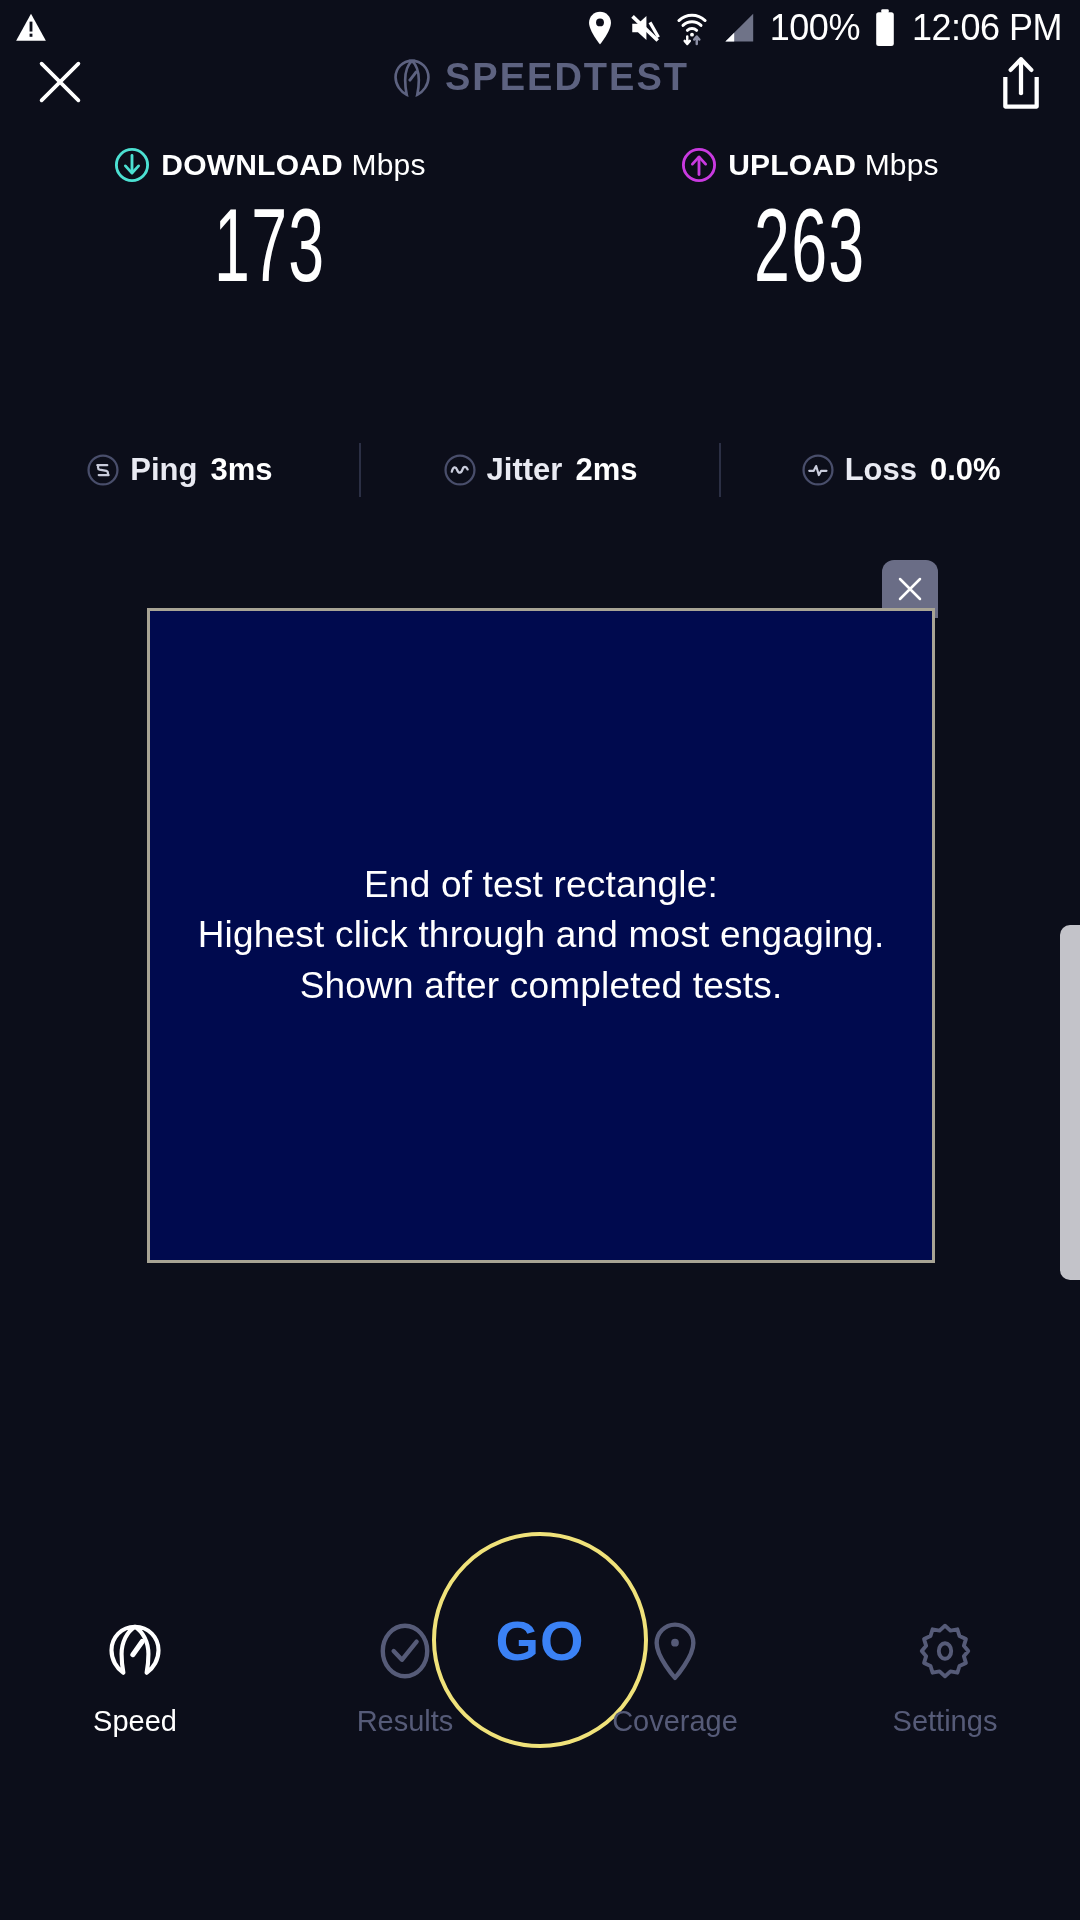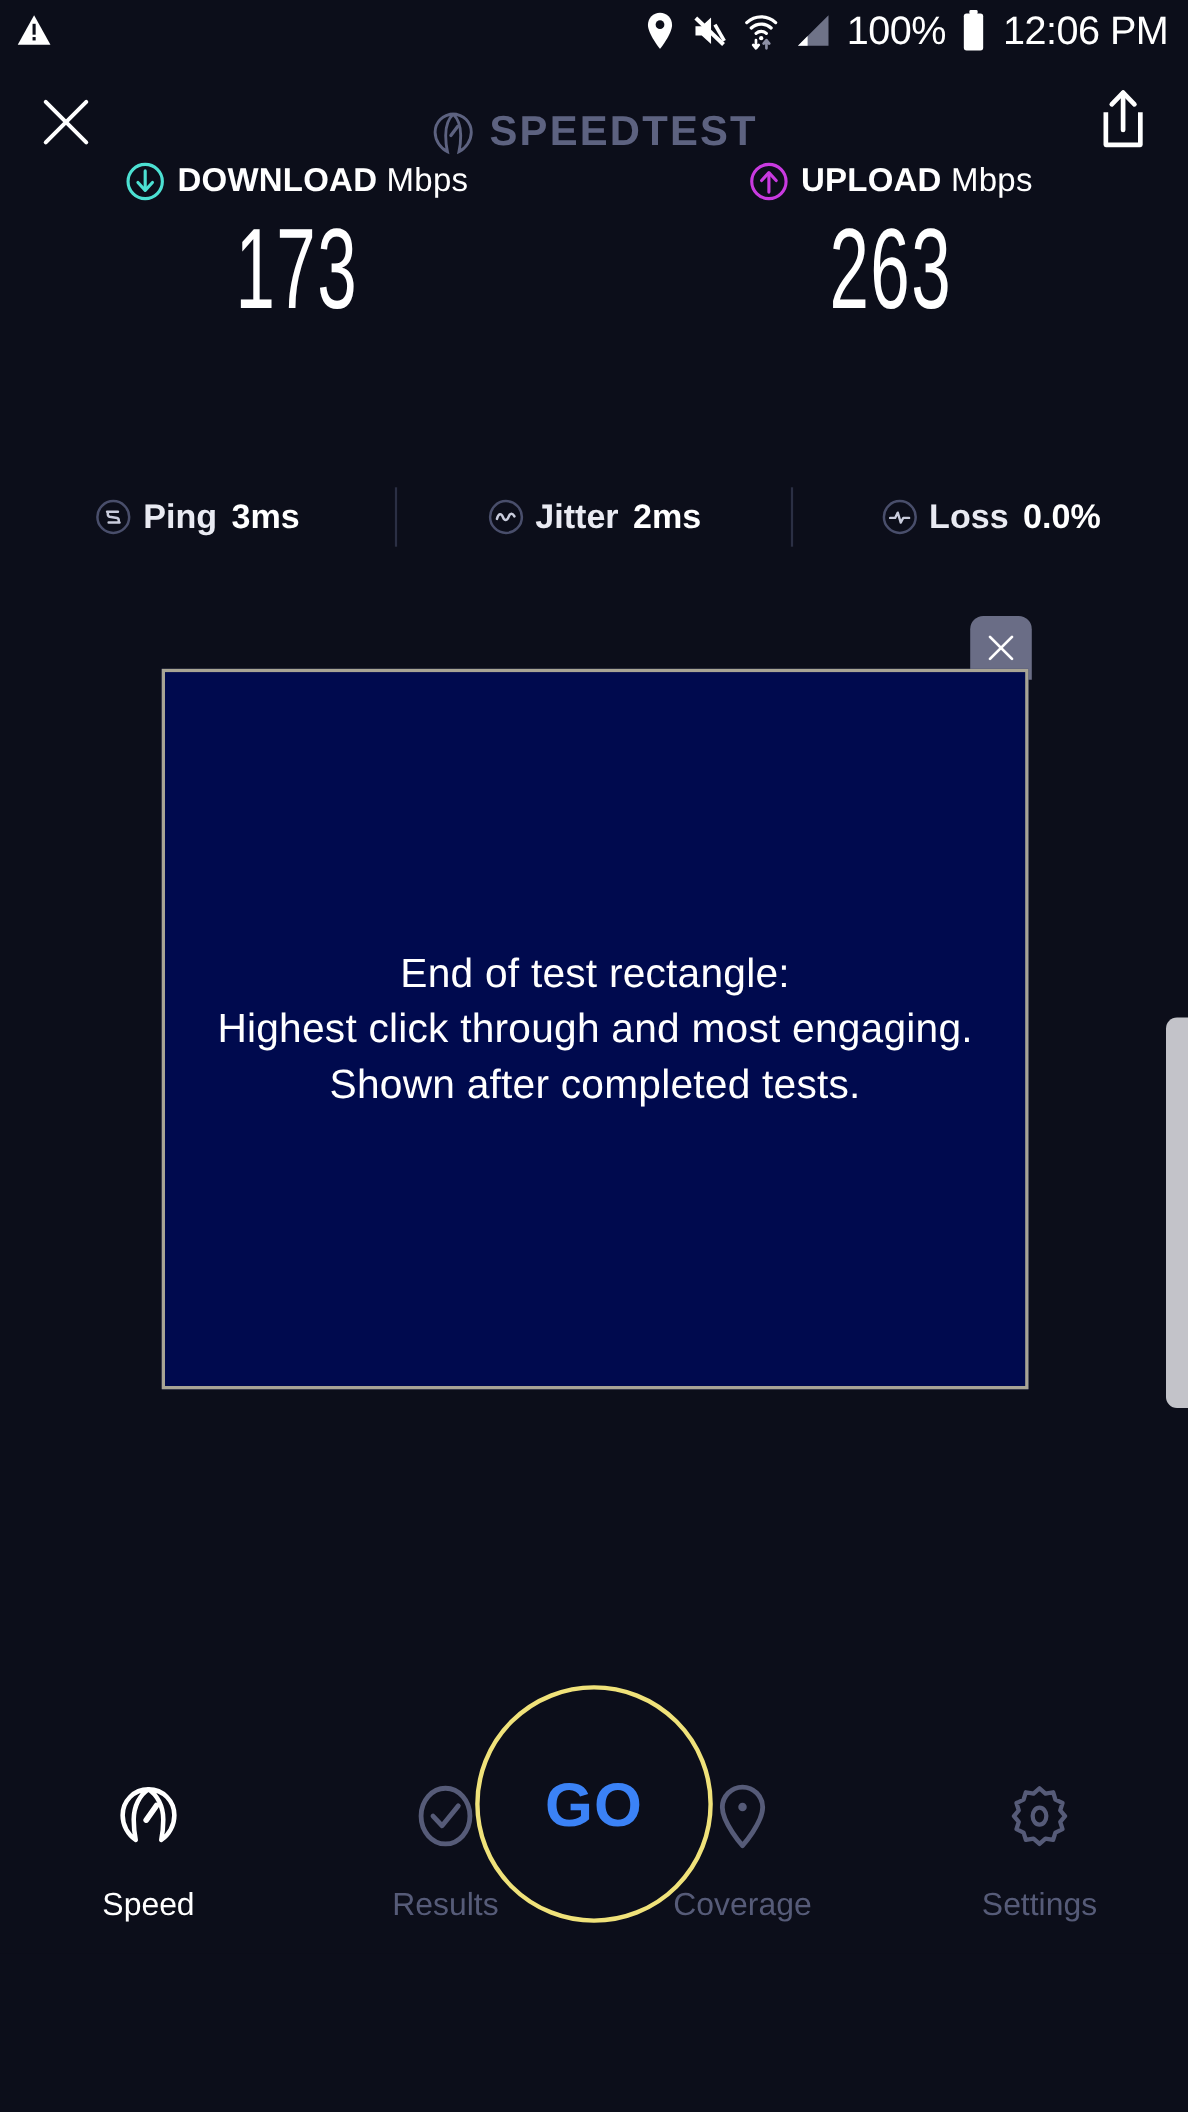--- a/index.html
+++ b/index.html
@@ -48,21 +48,21 @@
     margin-left: 2px;
   }
 
   
   .header {
     position: absolute;
     top: 56px; left: 0;
     width: 1080px;
     height: 86px;
     display: flex;
-    align-items: flex-end;
+    align-items: flex-start;
     padding: 0 34px;
   }
   .header-close { cursor: pointer; }
   .header-title-wrap {
     position: absolute;
     left: 0; right: 0;
     display: flex;
     align-items: center;
     justify-content: center;
     gap: 12px;
@@ -228,21 +228,21 @@
     height: 170px;
     display: flex;
     align-items: flex-start;
     padding-top: 12px;
   }
   .nav-item {
     flex: 1;
     display: flex;
     flex-direction: column;
     align-items: center;
-    gap: 32px;
+    gap: 21px;
     cursor: pointer;
   }
   .nav-label {
     font-size: 29px;
     color: #565b78;
   }
   .nav-item.active .nav-label { color: #ffffff; }
   .nav-icon { display: block; height: 66px; }
 </style>
 </head>

